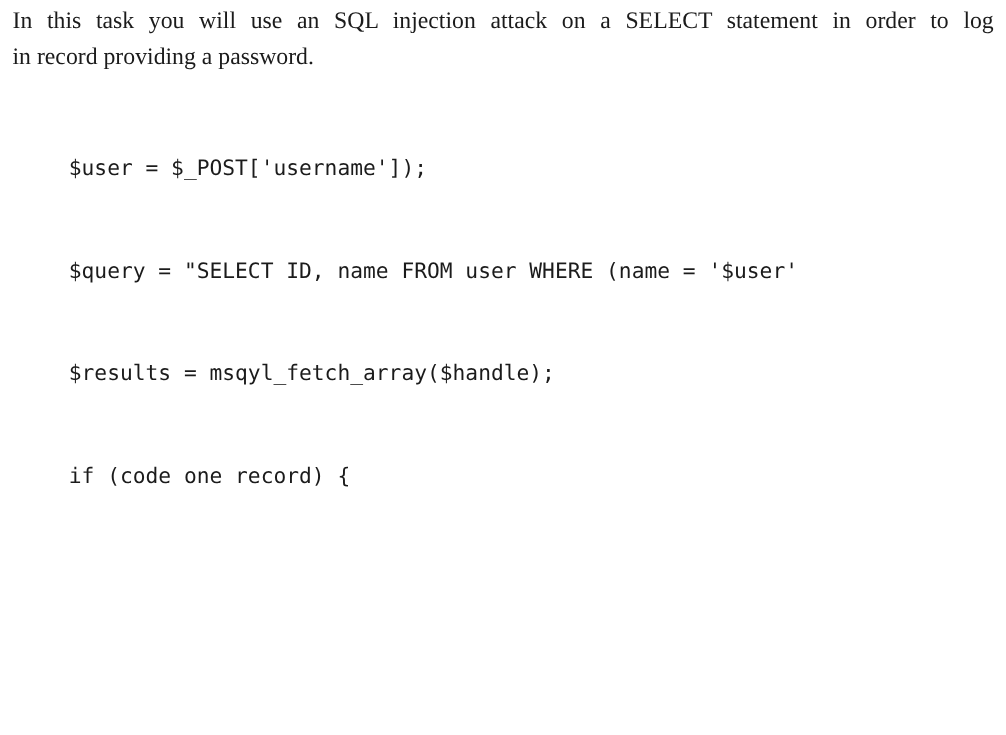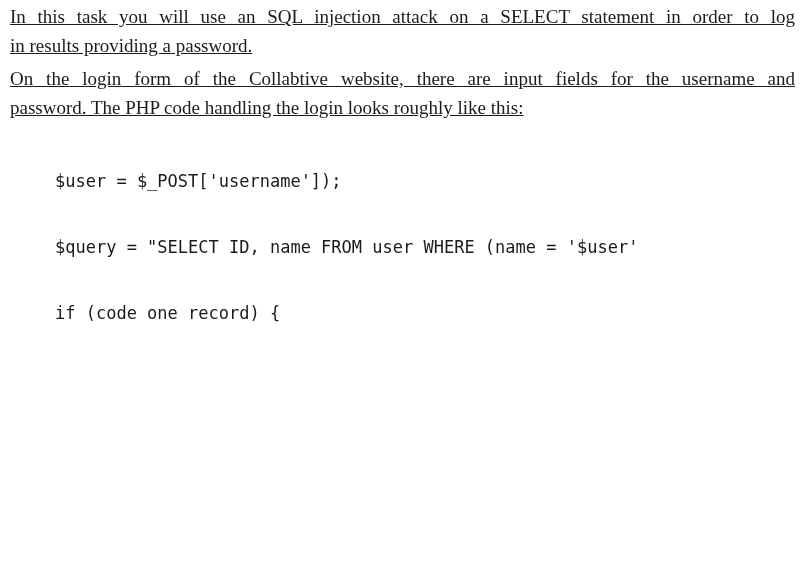--- a/index.html
+++ b/index.html
@@ -5,50 +5,47 @@
   * { margin: 0; padding: 0; box-sizing: border-box; }
   html, body { width: 805px; height: 588px; overflow: hidden; }
   body {
     background: #ffffff;
     color: #1b1b1b;
     font-family: "Liberation Serif", serif;
     font-size: 19px;
     line-height: 29px;
   }
   .doc { padding: 2px 10px 0 10px; }
-  .para { margin-bottom: 4px; text-decoration: underline; }
+  .para { margin-bottom: 4px; }
   .jline { text-align: justify; text-align-last: justify; white-space: nowrap; }
   .lline { text-align: left; }
   .code-block {
     margin: 1px 0 12px 45px;
     font-family: "DejaVu Sans Mono", monospace;
     font-size: 17px;
     line-height: 22px;
     white-space: pre;
   }
-  .code-line { white-space: pre; }
+  .code-line { white-space: pre; margin-top: 16px; }
 </style>
 </head>
 <body>
 
 <div class="doc">
 
   <div class="para">
     <div class="jline">In this task you will use an SQL injection attack on a SELECT statement in order to log</div>
-    <div class="lline">in results providing a password.</div>
+    <div class="lline">in record providing a password.</div>
   </div>
 
-  <div class="para">
-    <div class="jline">On the login form of the Collabtive website, there are input fields for the username and</div>
-    <div class="lline">password. The PHP code handling the login looks roughly like this:</div>
-  </div>
 
   <div class="code-block">
     <div class="code-line">$user = $_POST['username']);</div>
     <div class="code-line">$query = "SELECT ID, name FROM user WHERE (name = '$user'</div>
+    <div class="code-line">$results = msqyl_fetch_array($handle);</div>
     <div class="code-line">if (code one record) {</div>
     
     
     
     
   </div>
 
 </div>
 
 </body></html>

